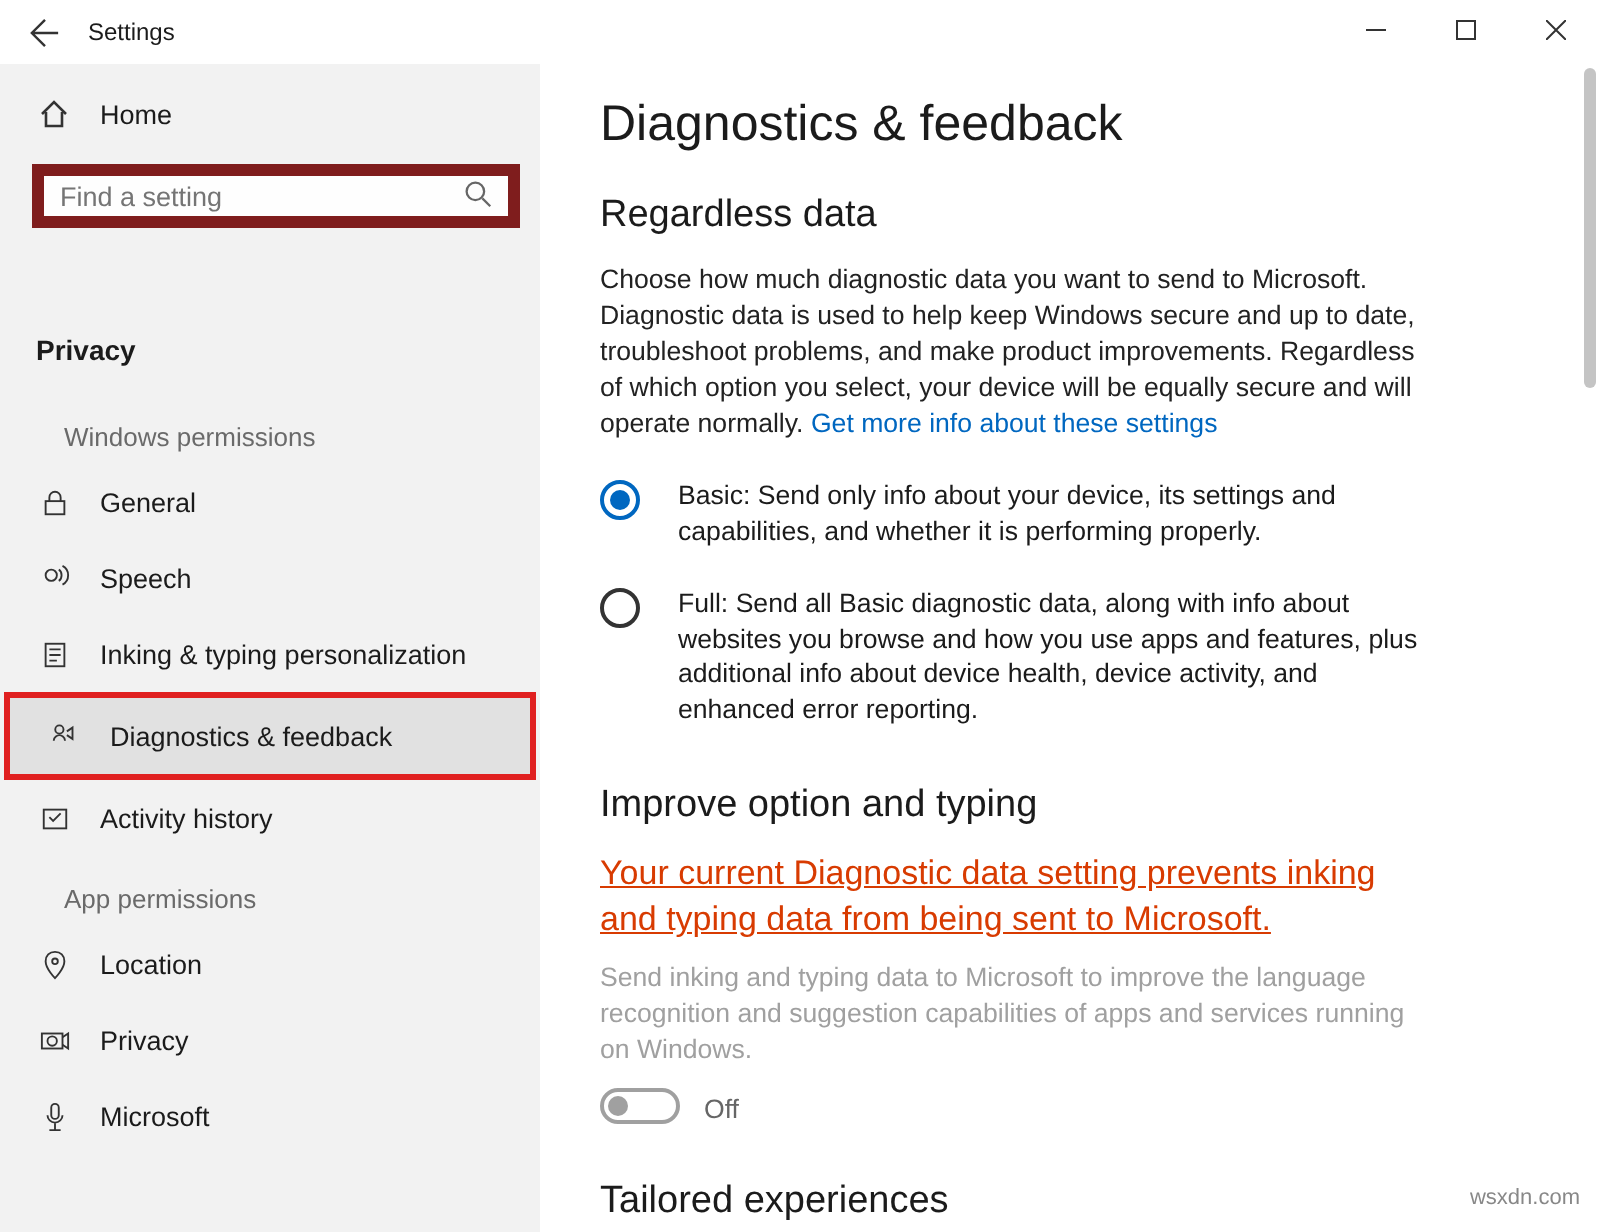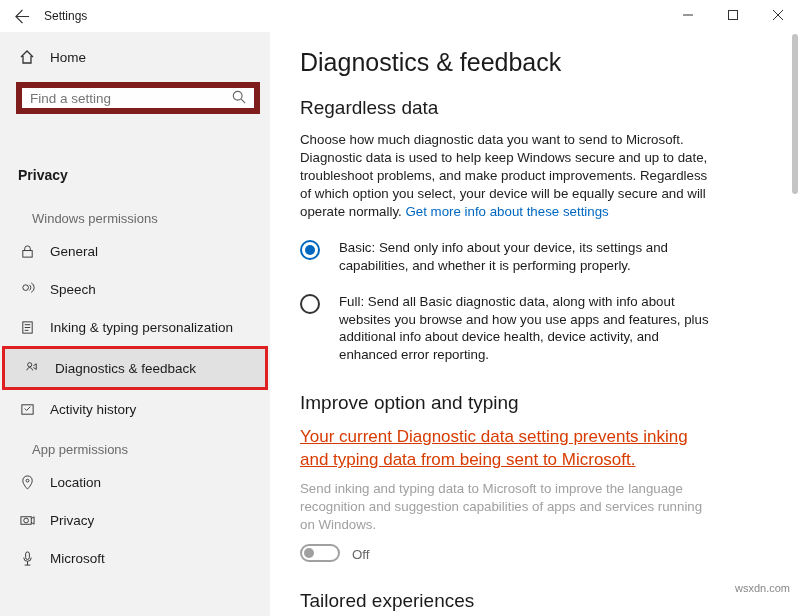--- a/index.html
+++ b/index.html
@@ -107,21 +107,21 @@
   }
   .toggle::after { content:""; position:absolute; left:2px; top:2px; width:10px; height:10px; background:#a0a0a0; border-radius:50%; }
   .toggle-label { color:#666; font-size:13.3px; }
 
   
   .scrollbar {
     position: absolute; right: 2px; top: 2px; width: 6px; height: 160px;
     background: #c4c4c4; border-radius: 3px;
   }
 
-  .watermark { position: absolute; right: 10px; bottom: 22px; font-size: 11px; color: #888; }
+  .watermark { position: absolute; right: 10px; bottom: 11px; font-size: 11px; color: #888; }
 </style>
 </head>
 <body>
 
 <div class="titlebar">
   <div class="back-btn">
     <svg width="15" height="15" viewBox="0 0 16 16">
         <path d="M8 1 1 8l7 7M1 8h14" stroke="#333" stroke-width="1.3" fill="none"></path>
       </svg>
   </div>

